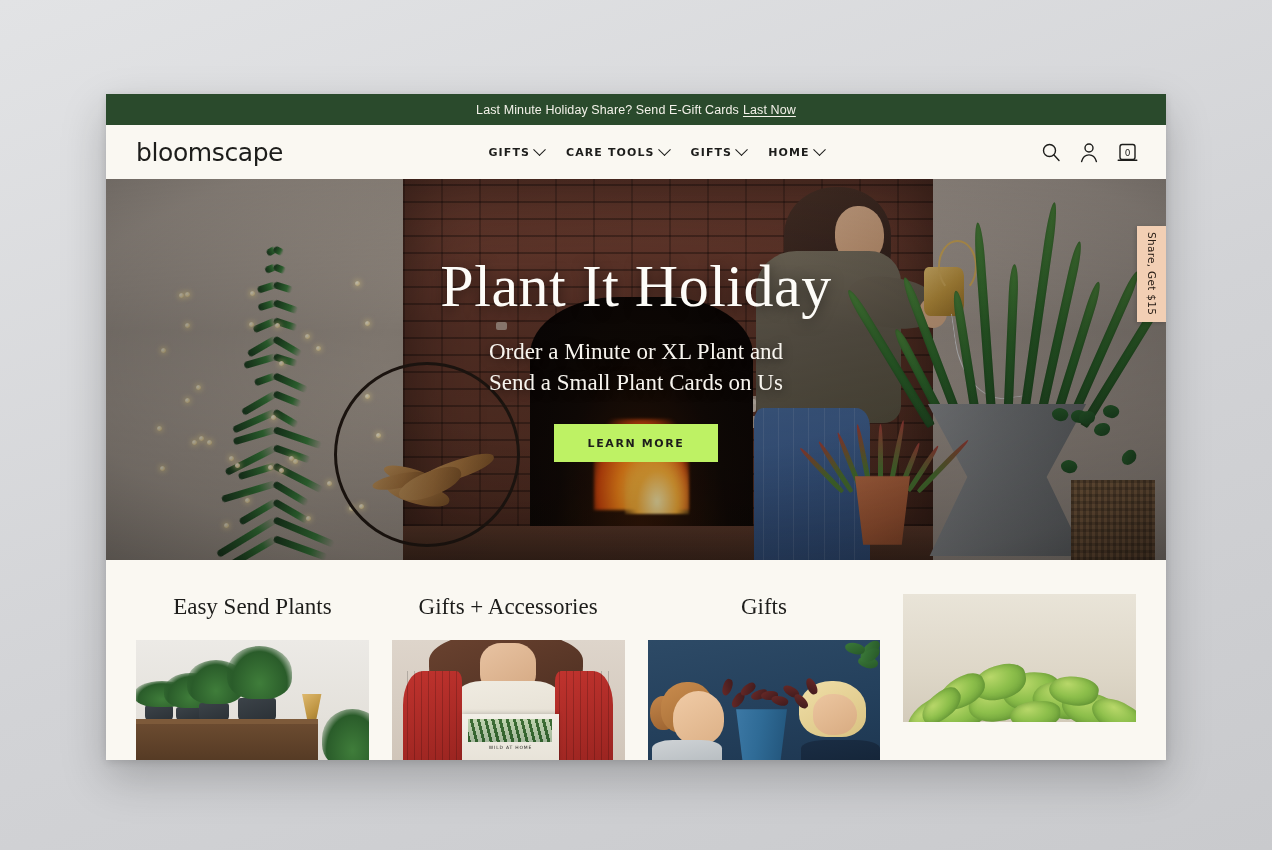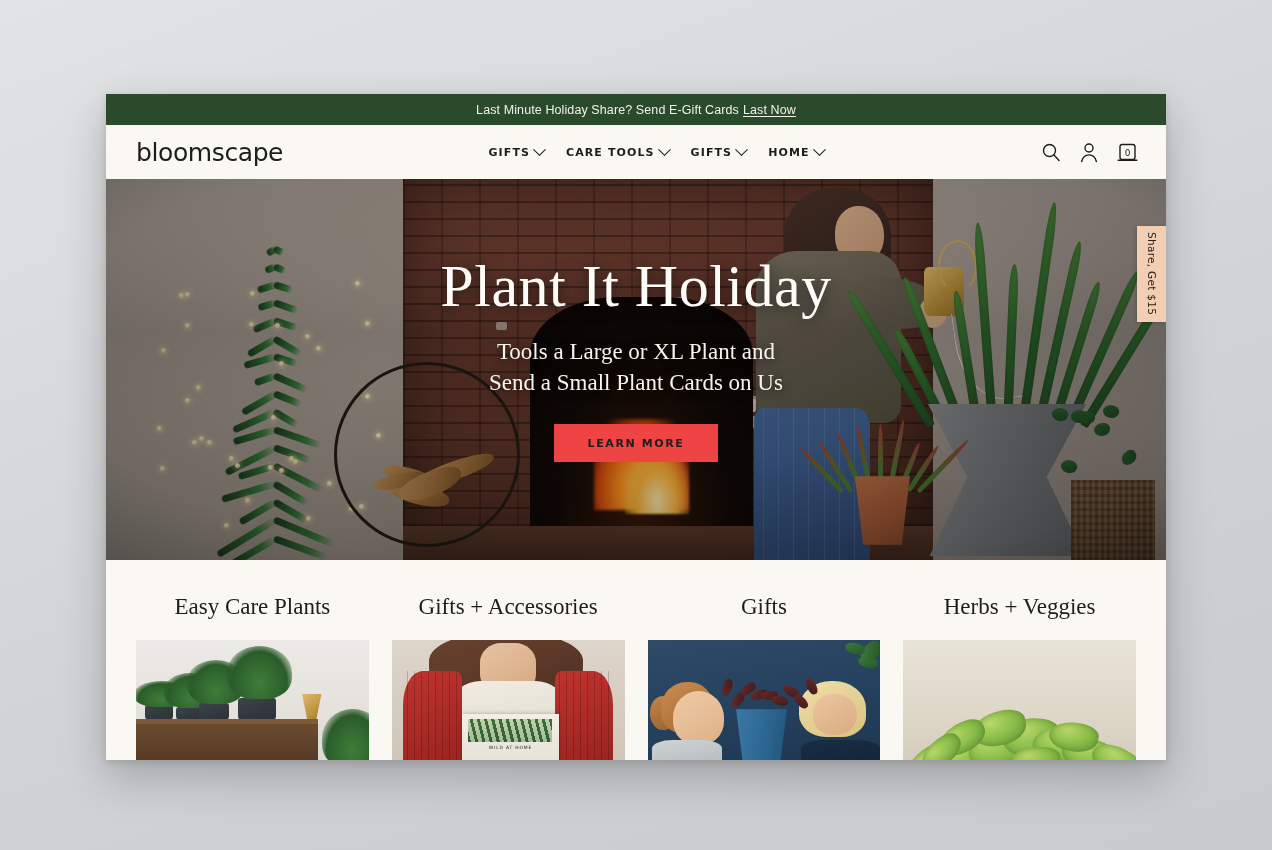--- a/index.html
+++ b/index.html
@@ -334,21 +334,21 @@
   .hero-btns { margin-top: 26px; display: flex; }
   .btn {
     height: 38px; min-width: 120px;
     display: flex; align-items: center; justify-content: center;
     font-size: 11px; font-weight: 700; letter-spacing: 1.6px;
     cursor: pointer;
     font-family: "DejaVu Sans", sans-serif;
     padding: 0 22px;
   }
   .btn-primary { background: #2a4a2c; color: #f7f5ee; }
-  .btn-secondary { background: #ef4444; color: #1d1d1b; }
+  .btn-secondary { background: #bef264; color: #1d1d1b; }
 
   
   .share-tab {
     position: absolute; right: 0; top: 132px;
     width: 29px; height: 96px;
     background: #f2cfb4;
     z-index: 8;
     display: flex; align-items: center; justify-content: center;
     box-shadow: -1px 1px 4px rgba(0,0,0,.18);
     cursor: pointer;
@@ -754,37 +754,37 @@
         </div>
       <div class="basket"></div>
 
       <div class="vignette"></div>
       <div class="hero-shade"></div>
     </div>
 
     <div class="hero-content">
       <div class="hero-title">Plant It Holiday</div>
       <div class="hero-sub">
-        <div>Tools a Large or XL Plant and</div>
+        <div>Order a Minute or XL Plant and</div>
         <div>Send a Small Plant Cards on Us</div>
       </div>
       <div class="hero-btns">
         <div class="btn btn-secondary">LEARN MORE</div>
       </div>
     </div>
   </div>
 
   <div class="share-tab">
     <span>Share, Get $15</span>
   </div>
 
   <div class="cats">
 
     <div>
-      <div class="cat-title">Easy Care Plants</div>
+      <div class="cat-title">Easy Send Plants</div>
       <div class="cat-img c1">
         <div id="c1plants">
             <div class="potS" style="left: 4%; width: 12%; height: 13%;"></div>
             <div class="plantS" style="left: -1%; bottom: 48%; width: 24%; height: 20%;"></div>
             <div class="potS" style="left: 17%; width: 11%; height: 12%;"></div>
             <div class="plantS" style="left: 12%; bottom: 47%; width: 23%; height: 27%;"></div>
             <div class="potS" style="left: 27%; width: 13%; height: 15%;"></div>
             <div class="plantS" style="left: 22%; bottom: 50%; width: 25%; height: 34%;"></div>
             <div class="potS" style="left: 44%; width: 16%; height: 19%;"></div>
             <div class="plantS" style="left: 39%; bottom: 54%; width: 28%; height: 41%;"></div>
@@ -856,21 +856,20 @@
             <div class="c3-leaf" style="left: 59%; bottom: 8.62576%; transform: rotate(17deg);"></div>
             <div class="c3-leaf" style="left: 70%; bottom: 27.0965%; transform: rotate(34deg);"></div>
             <div class="c3-leaf" style="left: 81%; bottom: 10.6465%; transform: rotate(51deg);"></div>
             <div class="c3-leaf" style="left: 92%; bottom: 41.3467%; transform: rotate(68deg);"></div>
           </div>
         <div class="c3-pot"></div>
       </div>
     </div>
 
     <div>
-      <div class="cat-title">Herbs + Veggies</div>
       <div class="cat-img c4">
         <div class="basil" id="basil">
             <div class="bl" style="left: 2%; bottom: 0%; width: 24%; height: 36%; transform: rotate(-30deg);"></div>
             <div class="bl" style="left: 14%; bottom: 4%; width: 26%; height: 40%; transform: rotate(-16deg);"></div>
             <div class="bl" style="left: 28%; bottom: 10%; width: 27%; height: 44%; transform: rotate(-6deg);"></div>
             <div class="bl" style="left: 42%; bottom: 22%; width: 26%; height: 46%; transform: rotate(4deg);"></div>
             <div class="bl" style="left: 30%; bottom: 36%; width: 24%; height: 40%; transform: rotate(-10deg);"></div>
             <div class="bl" style="left: 16%; bottom: 30%; width: 22%; height: 34%; transform: rotate(-24deg);"></div>
             <div class="bl" style="left: 54%; bottom: 14%; width: 26%; height: 44%; transform: rotate(14deg);"></div>
             <div class="bl" style="left: 66%; bottom: 6%; width: 25%; height: 40%; transform: rotate(22deg);"></div>

